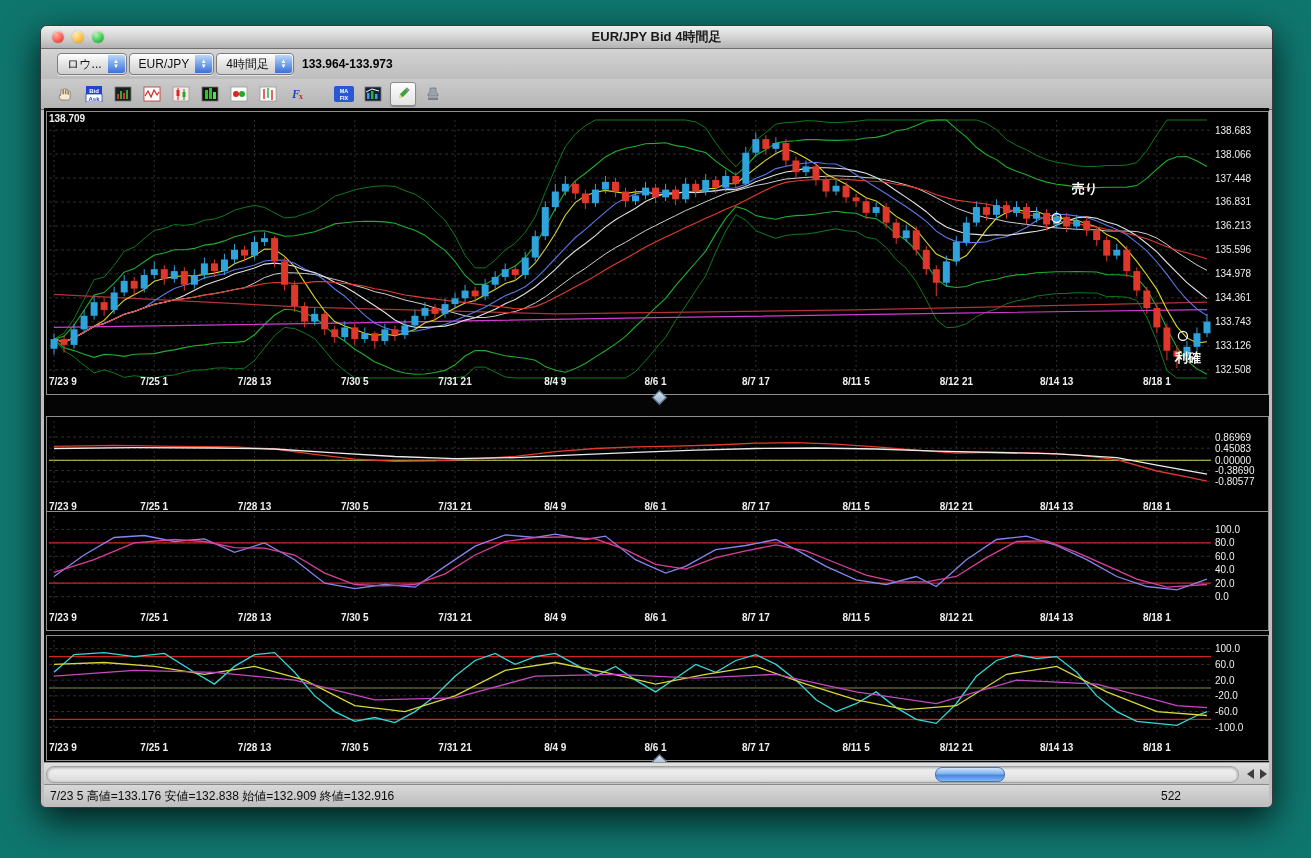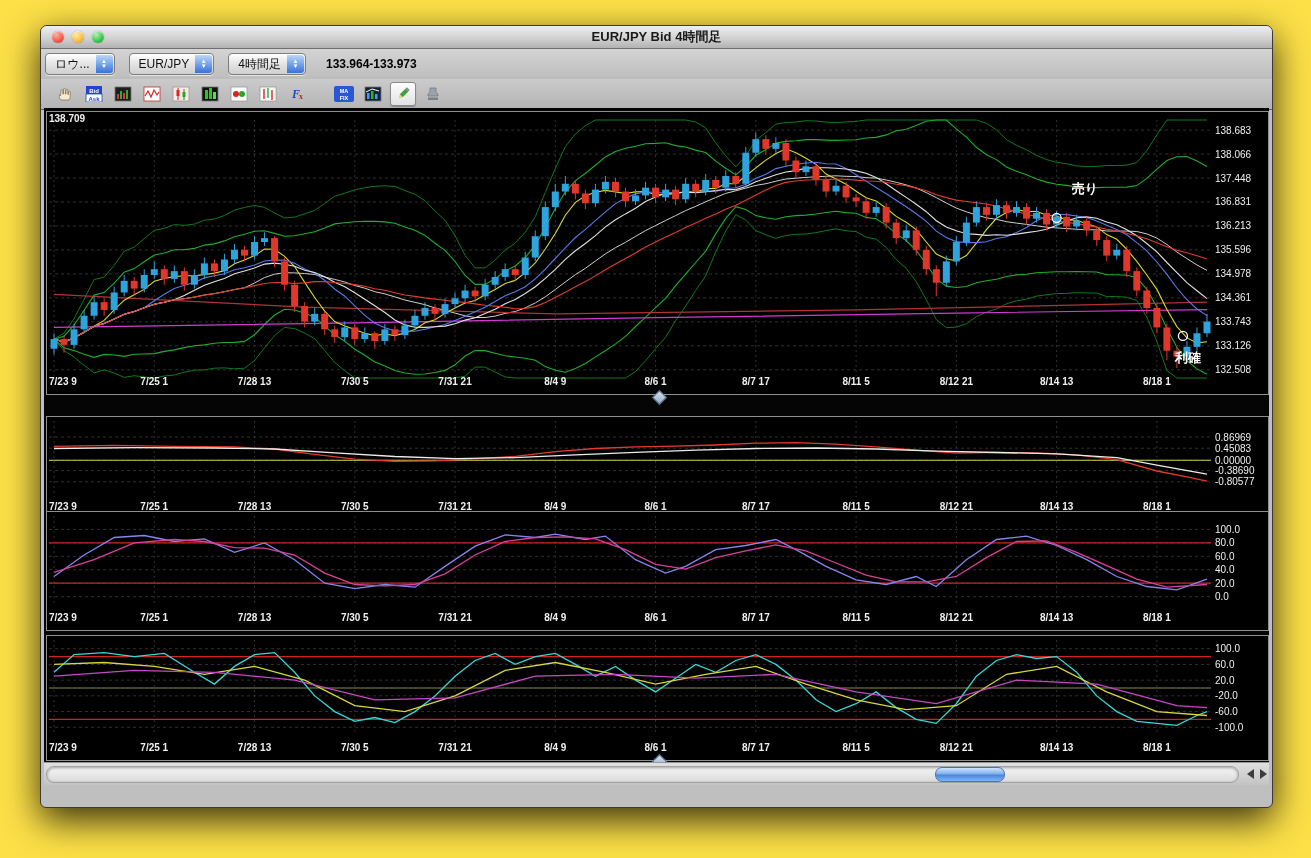--- a/index.html
+++ b/index.html
@@ -1,28 +1,28 @@
 <!DOCTYPE html>
 <html><head>
 <meta charset="utf-8">
 <style>
   html,body{margin:0;padding:0;background:#000;}
-  .page{position:relative;width:1311px;height:858px;background:#fde047;overflow:hidden;
+  .page{position:relative;width:1311px;height:858px;background:#0f766e;overflow:hidden;
         font-family:"Liberation Sans",sans-serif;}
   .window{position:absolute;left:40px;top:25px;width:1231px;height:781px;background:#bfbfbf;
           border:1px solid #3a3a3a;border-radius:7px 7px 6px 6px;box-shadow:0 12px 36px rgba(0,0,0,.8);}
   .titlebar{position:relative;height:22px;border-radius:6px 6px 0 0;
             background:linear-gradient(#efefef,#d2d2d2 55%,#b2b2b2);border-bottom:1px solid #6f6f6f;}
   .title{text-align:center;font-size:13px;font-weight:bold;line-height:22px;color:#1a1a1a;}
   .traffic{position:absolute;top:5px;width:12px;height:12px;border-radius:50%;box-shadow:inset 0 1px 1px rgba(255,255,255,.6),0 0 1px rgba(0,0,0,.5);}
   .t-red{left:11px;background:radial-gradient(circle at 35% 30%,#ffb0a4,#f4584a 60%,#c03a2e);}
   .t-yellow{left:31px;background:radial-gradient(circle at 35% 30%,#ffe9b0,#fdbc40 60%,#d3952a);}
   .t-green{left:51px;background:radial-gradient(circle at 35% 30%,#b8f0b4,#34c749 60%,#1f9a33);}
   .toolbar1{height:30px;background:linear-gradient(#d4d4d4,#bdbdbd);display:flex;align-items:center;
-            padding-left:4px;gap:14px;}
+            padding-left:16px;gap:2px;}
   .popup{position:relative;height:20px;border:1px solid #7d7d7d;border-radius:4px;
          background:linear-gradient(#ffffff,#e6e6e6 45%,#cfcfcf);display:flex;align-items:center;
          font-size:12px;color:#111;padding:0 24px 0 9px;box-shadow:0 1px 0 rgba(255,255,255,.6);}
   .stepper{position:absolute;right:1px;top:1px;bottom:1px;width:17px;border-radius:0 3px 3px 0;
            background:linear-gradient(#bdd7f8,#76a4ec 50%,#3b71d8);display:flex;flex-direction:column;
            align-items:center;justify-content:center;color:#fff;font-size:6px;line-height:5px;}
   .price{font-size:12px;font-weight:bold;color:#000;margin-left:6px;}
   .toolbar2{height:30px;background:linear-gradient(#cbcbcb,#b4b4b4);border-bottom:1px solid #636363;
             display:flex;align-items:center;padding-left:12px;gap:5px;}
   .iconbtn{width:24px;height:22px;display:flex;align-items:center;justify-content:center;border-radius:3px;}
@@ -620,15 +620,19 @@
     <div class="scrollrow">
       <div class="track">
         <div class="thumb"></div>
       </div>
       <div class="arrows">
         <span class="arr arr-l"></span>
         <span class="arr arr-r"></span>
       </div>
     </div>
 
+    <div class="statusrow">
+      <span>7/23 5  高値=133.176 安値=132.838 始値=132.909 終値=132.916</span>
+      <span>522</span>
+    </div>
 
   </div>
 </div>
 
 </body></html>

